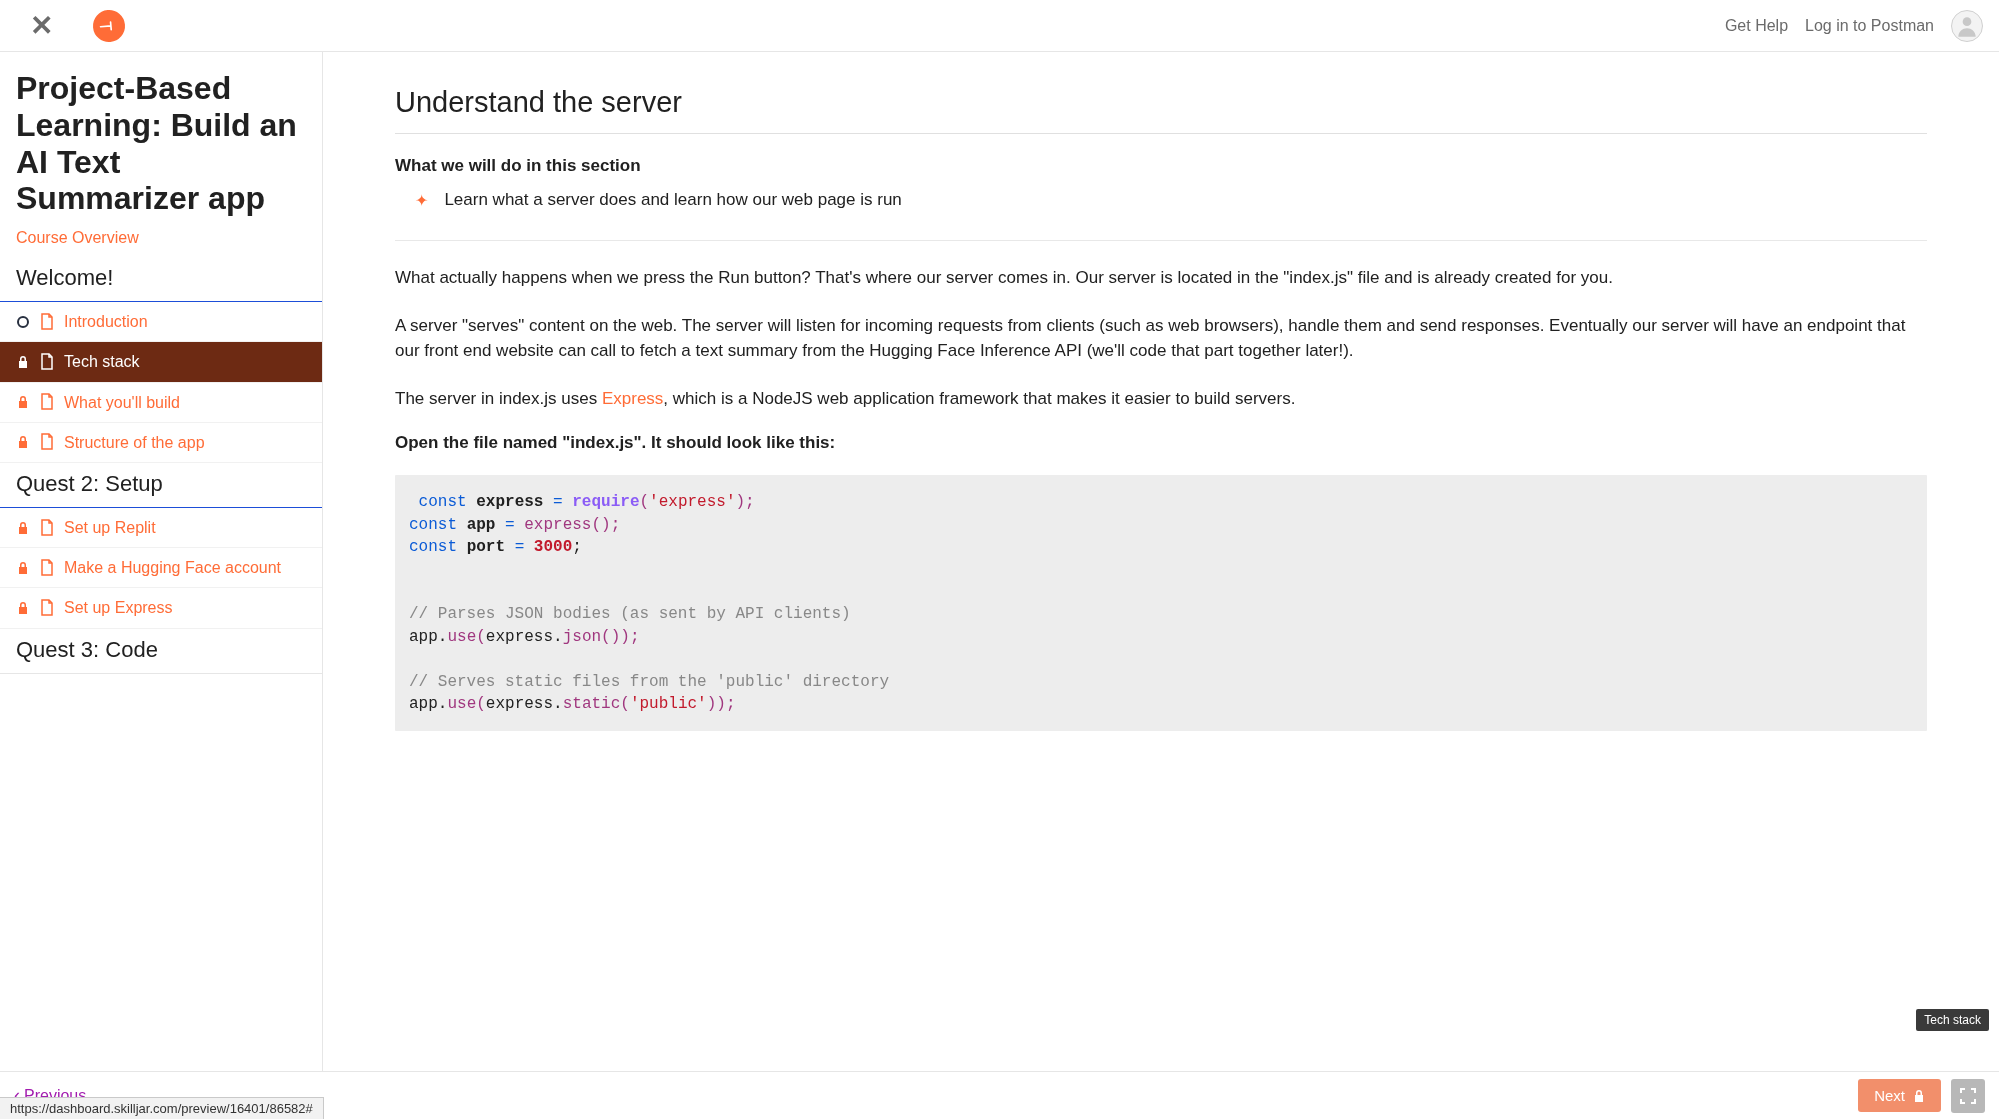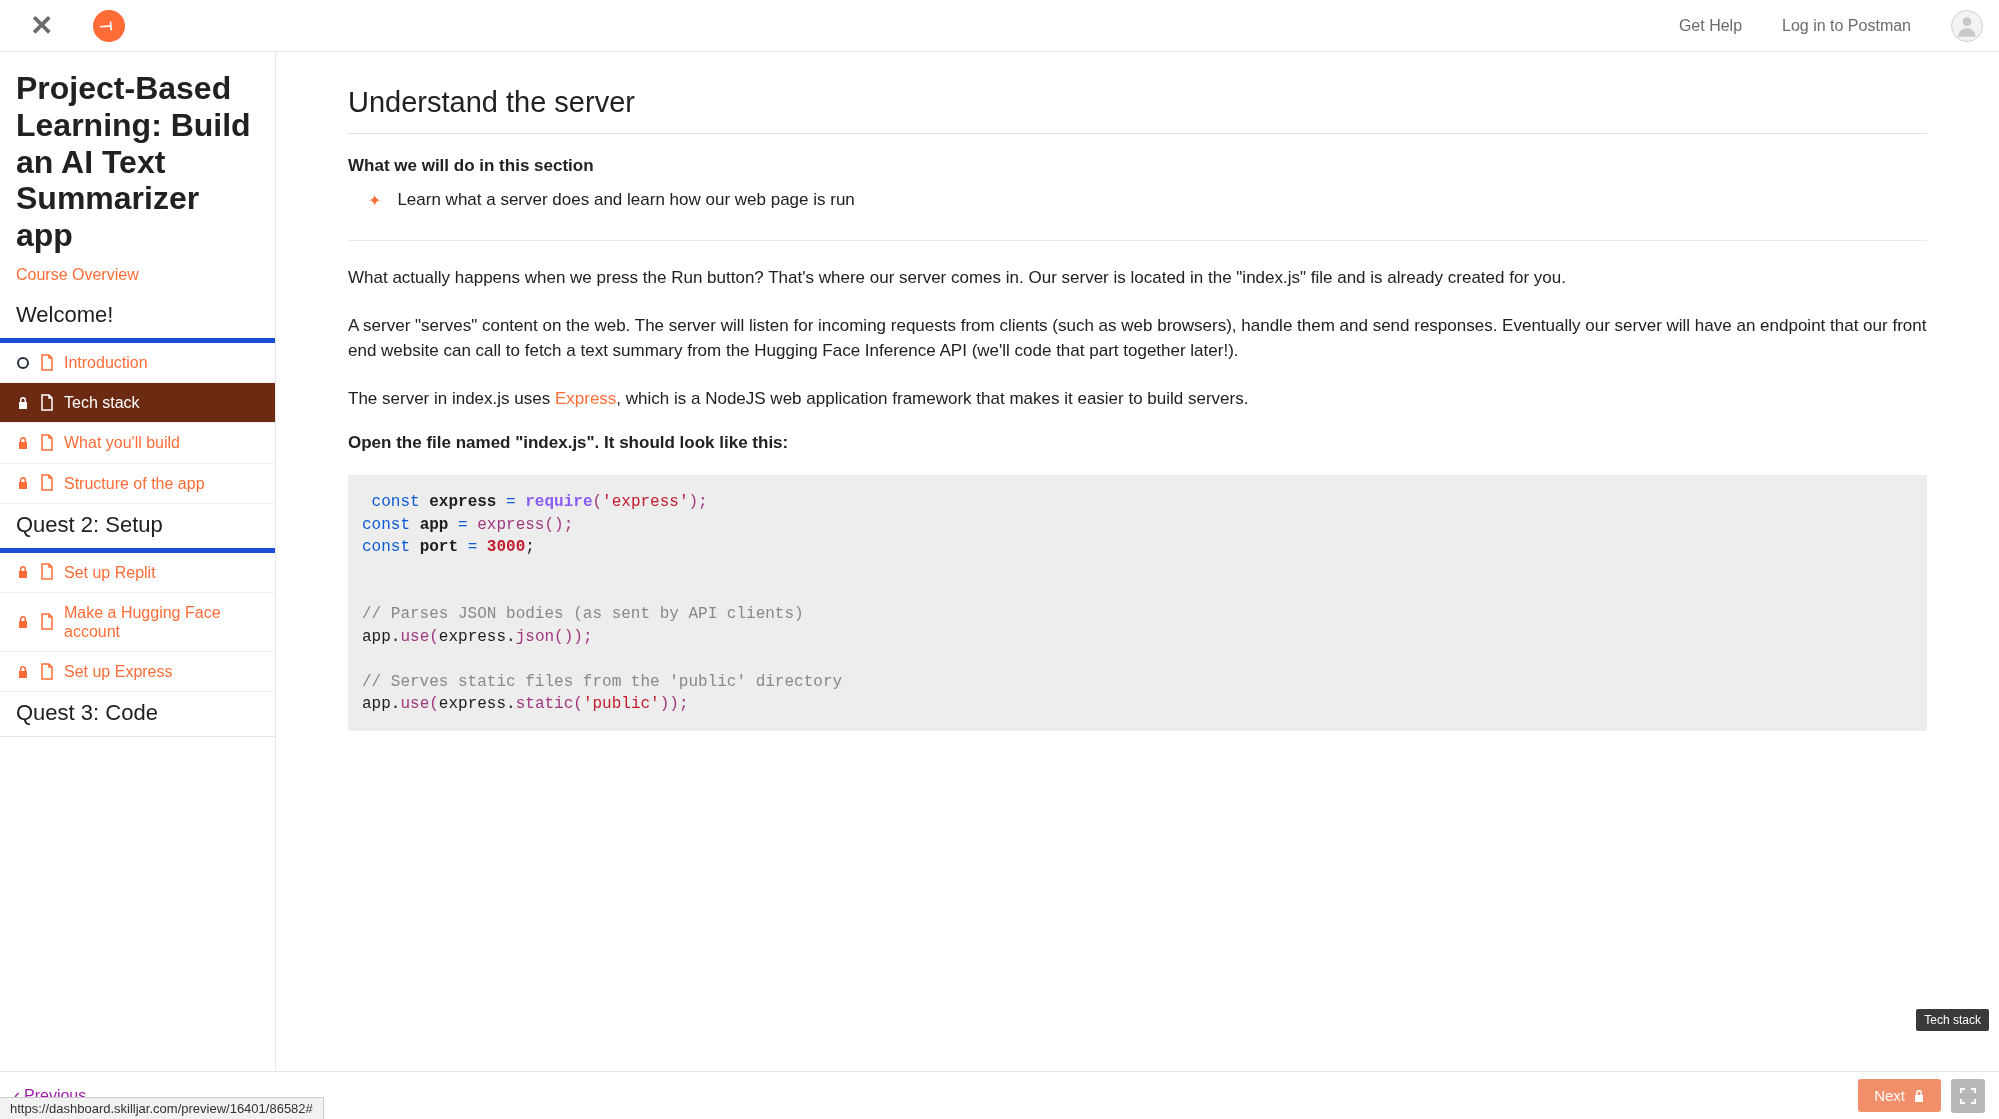--- a/index.html
+++ b/index.html
@@ -2,32 +2,32 @@
 <html><head>
 <meta charset="utf-8">
 <style>
   * { box-sizing: border-box; margin: 0; padding: 0; }
   body { font-family: -apple-system, BlinkMacSystemFont, "Segoe UI", Helvetica, Arial, sans-serif; color: #212121; background: #fff; }
   .topbar { height: 52px; border-bottom: 1px solid #e6e6e6; display: flex; align-items: center; justify-content: space-between; padding: 0 16px 0 30px; }
   .topbar-left { display: flex; align-items: center; gap: 40px; }
   .close-x { font-size: 28px; color: #6b6b6b; font-weight: bold; cursor: pointer; line-height: 1; }
   .logo-circle { width: 32px; height: 32px; border-radius: 50%; background: #ff6c37; display: flex; align-items: center; justify-content: center; transform: rotate(40deg); }
   .logo-circle svg { width: 16px; height: 16px; }
-  .topbar-right { display: flex; align-items: center; gap: 40px; }
+  .topbar-right { display: flex; align-items: center; gap: 17px; }
   .topbar-link { color: #6b6b6b; font-size: 16px; cursor: pointer; }
   .avatar { width: 32px; height: 32px; border-radius: 50%; background: #f3f3f3; border: 1px solid #d0d0d0; display:flex; align-items:center; justify-content:center; overflow:hidden; }
   .avatar svg { width: 26px; height: 26px; fill:#c8c8c8; }
 
   .layout { display: flex; height: calc(100vh - 52px - 48px); }
-  .sidebar { width: 276px; border-right: 1px solid #e6e6e6; overflow-y: auto; flex-shrink: 0; }
+  .sidebar { width: 323px; border-right: 1px solid #e6e6e6; overflow-y: auto; flex-shrink: 0; }
   .content { flex: 1; overflow-y: auto; padding: 34px 72px 40px 72px; }
 
   .course-title { font-size: 32px; font-weight: 600; line-height: 1.15; padding: 18px 16px 4px 16px; color: #212121; }
   .course-overview { color: #ff6c37; font-size: 16px; padding: 8px 16px 10px 16px; display: block; cursor: pointer; }
-  .section-header { font-size: 22px; font-weight: 500; padding: 8px 16px 10px 16px; border-bottom: 5px solid #1d4ed8; color: #212121; }
+  .section-header { font-size: 22px; font-weight: 500; padding: 8px 16px 10px 16px; border-bottom: 1px solid #1d4ed8; color: #212121; }
 
   .nav-item { display: flex; align-items: center; gap: 10px; padding: 10px 16px; font-size: 16px; border-bottom: 1px solid #f1f1f1; cursor: pointer; }
   .nav-item.link { color: #ff6c37; }
   .nav-item.active { background: #6d2a13; color: #fff; }
   .nav-item .status-ic { width: 14px; height: 14px; flex-shrink: 0; display:flex; align-items:center; justify-content:center; }
   .nav-item .doc-ic { width: 14px; height: 18px; flex-shrink: 0; }
   .nav-item .label { flex: 1; line-height: 1.2; }
 
   .circle-ic { width:12px; height:12px; border:2px solid #283040; border-radius:50%; }
   .lock-ic-sm { width:12px; height:14px; }

